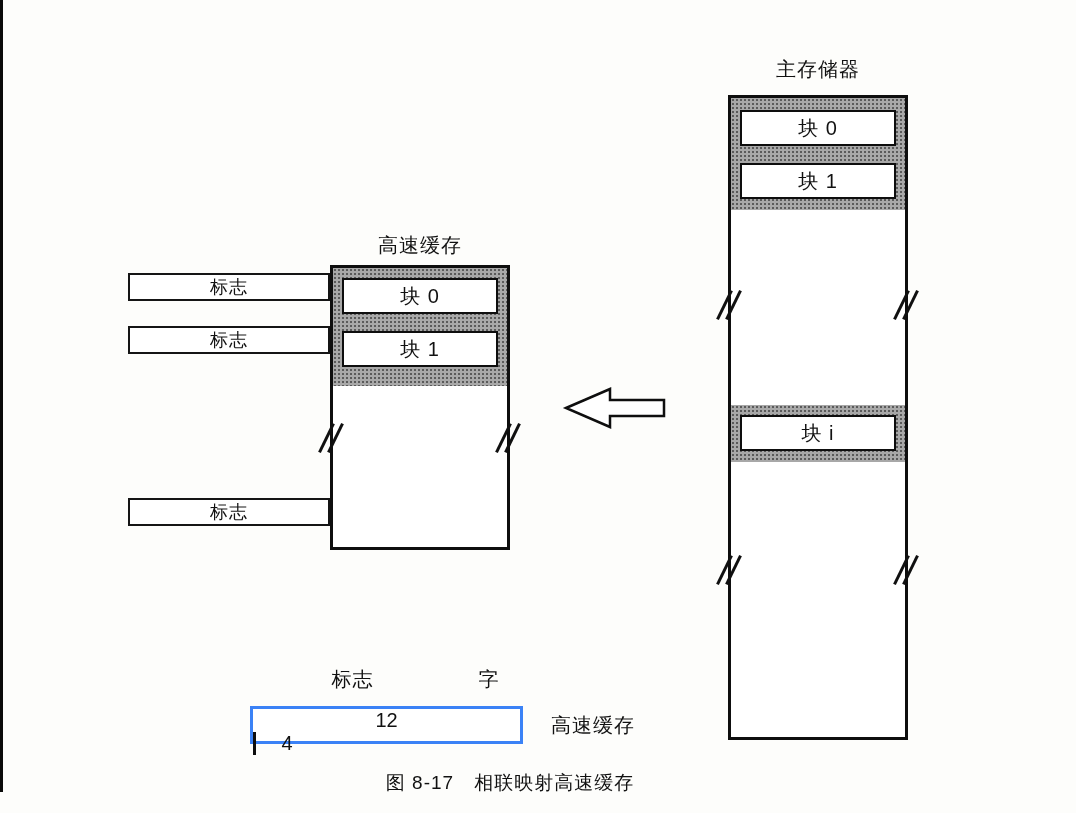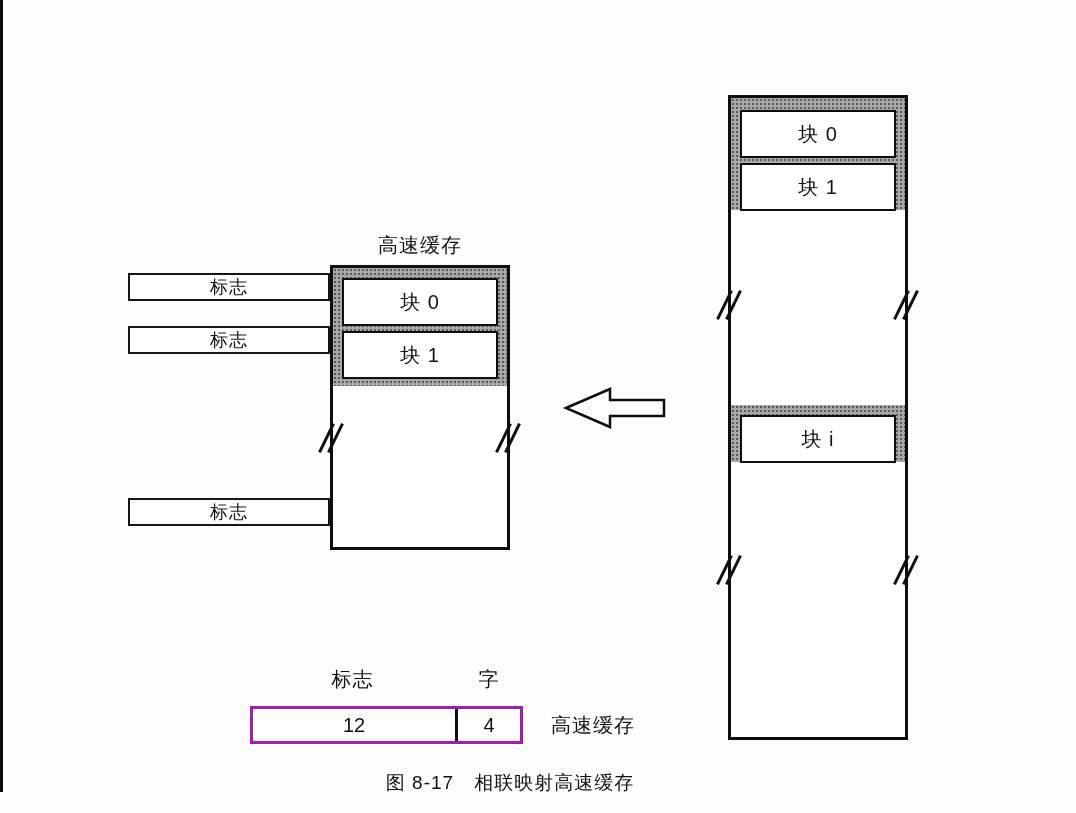--- a/index.html
+++ b/index.html
@@ -43,21 +43,21 @@
     position: absolute;
     left: 0; right: 0;
     background-color: #a8a8a8;
     background-image: radial-gradient(#5a5a5a 1px, rgba(0,0,0,0) 1.3px);
     background-size: 4px 4px;
   }
 
   .blockcell {
     position: absolute;
     left: 9px; right: 9px;
-    height: 48px;
+    height: 36px;
     background: #ffffff;
     border: 2px solid #0e0e0e;
     display: flex;
     align-items: center;
     justify-content: center;
     font-size: 20px;
     letter-spacing: 1px;
   }
 
   .tagrow {
@@ -94,21 +94,22 @@
   .addr-label {
     position: absolute;
     text-align: center;
     font-size: 20px;
     letter-spacing: 1px;
   }
   .addr-box {
     position: absolute;
     display: flex;
     background: #ffffff;
-    border: 3px solid #a21caf;
+    border: 3px solid #3b82f6;
+    flex-direction: column;
   }
   .addr-cell {
     display: flex;
     align-items: center;
     justify-content: center;
     font-size: 20px;
   }
   .addr-cell-word { border-left: 3px solid #0e0e0e; }
 
   .caption {
@@ -119,20 +120,21 @@
     white-space: pre;
   }
 </style>
 </head>
 <body>
 
 <div class="page">
 
   <div class="scan-edge"></div>
 
+  <div class="title" style="left:728px; top:56px; width:180px;">主存储器</div>
 
   <div class="outer-box" style="left:728px; top:95px; width:180px; height:645px;">
 
     <div class="band" style="top:0; height:112px;">
       <div class="blockcell" style="top:12px;">块 0</div>
       <div class="blockcell" style="top:65px;">块 1</div>
     </div>
 
     <div class="band" style="top:307px; height:57px;padding-left:22px;">
       <div class="blockcell" style="top:10px; font-style:normal;">块 i</div>

